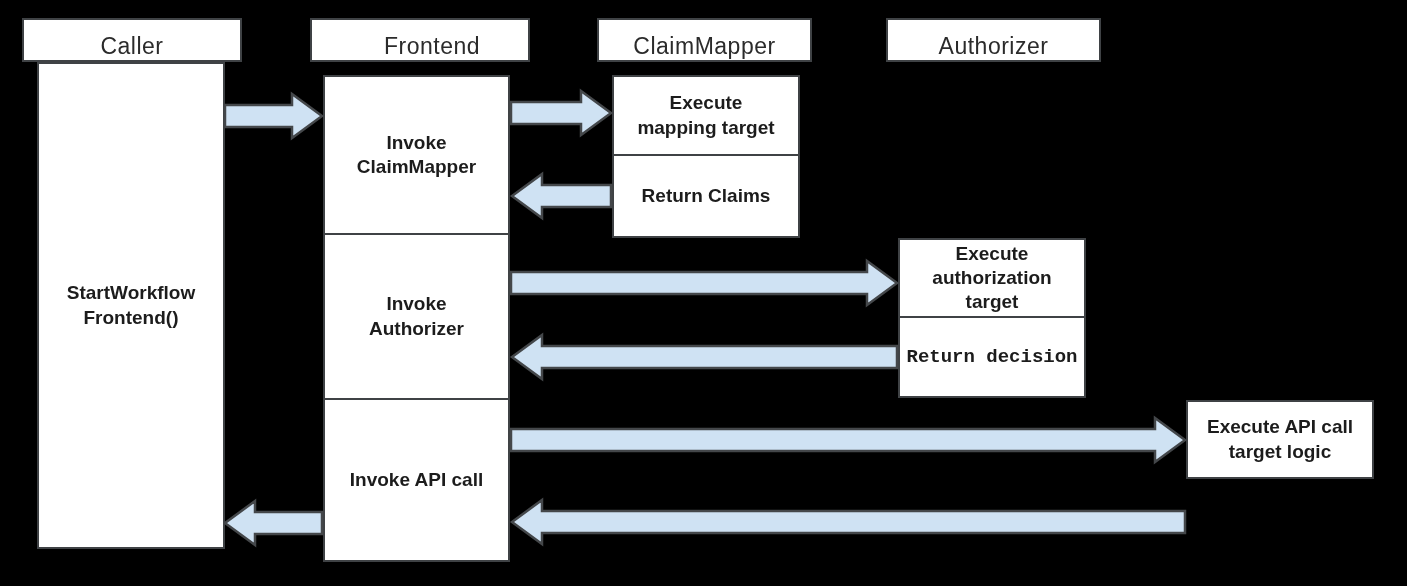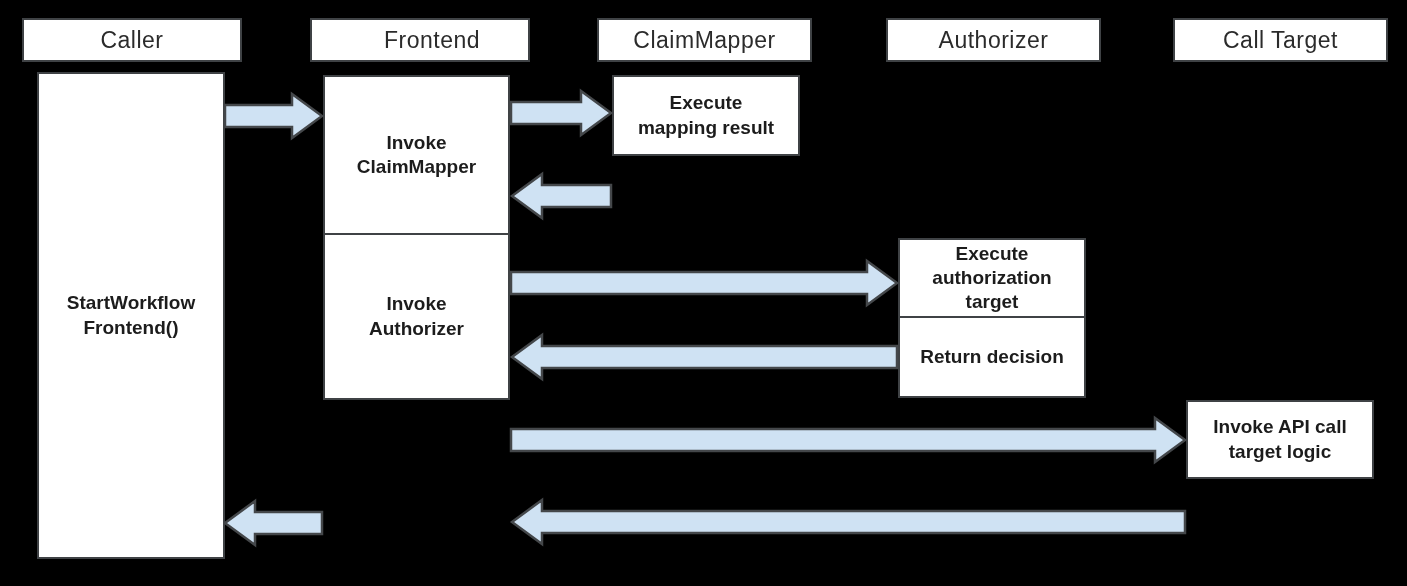--- a/index.html
+++ b/index.html
@@ -7,21 +7,21 @@
     position:relative;
     font-family:"Liberation Sans", sans-serif;
     overflow:hidden;
     background:var(--bg,#000);
   }
   .header-box{
     position:absolute;
     box-sizing:border-box;
     background:var(--box-fill,#fff);
     border:2px solid var(--box-border,#3f4245);
-    display:flex;align-items:center;justify-content:center;
+    display:flex;align-items:flex-end;justify-content:center;
     font-size:23px;
     font-weight:400;
     letter-spacing:0.5px;
     color:var(--header-text,#2b2b2b);
   }
   .task-box{
     position:absolute;
     box-sizing:border-box;
     background:var(--box-fill,#fff);
     border:2px solid var(--box-border,#3f4245);
@@ -53,49 +53,52 @@
     </div>
     <div class="header-box" style="left: 310px; top: 18px; width: 220px; height: 44px; padding-left: 24px;">
       <span>Frontend</span>
     </div>
     <div class="header-box" style="left: 597px; top: 18px; width: 215px; height: 44px;">
       <span>ClaimMapper</span>
     </div>
     <div class="header-box" style="left: 886px; top: 18px; width: 215px; height: 44px;">
       <span>Authorizer</span>
     </div>
-    <div class="header-box" style="left: 1173px; top: 18px; width: 215px; height: 44px;">
-      <span>Call Target</span>
-    </div>
-    <div class="task-box" style="left: 37px; top: 72px; width: 188px; height: 487px;">
+    <div class="task-box" style="left: 37px; top: 62px; width: 188px; height: 487px;">
       <div class="task-line">StartWorkflow</div>
       <div class="task-line">Frontend()</div>
     </div>
     <div class="task-box" style="left: 323px; top: 75px; width: 187px; height: 160px;">
       <div class="task-line">Invoke</div>
       <div class="task-line">ClaimMapper</div>
     </div>
     <div class="task-box" style="left: 323px; top: 233px; width: 187px; height: 167px;">
       <div class="task-line">Invoke</div>
       <div class="task-line">Authorizer</div>
     </div>
+    <div class="task-box" style="left: 323px; top: 398px; width: 187px; height: 164px;">
+      <div class="task-line">Invoke API call</div>
+    </div>
     <div class="task-box" style="left: 612px; top: 75px; width: 188px; height: 81px;">
       <div class="task-line">Execute</div>
-      <div class="task-line">mapping result</div>
+      <div class="task-line">mapping target</div>
+    </div>
+    <div class="task-box" style="left: 612px; top: 154px; width: 188px; height: 84px;">
+      <div class="task-line">Return Claims</div>
     </div>
     <div class="task-box" style="left: 898px; top: 238px; width: 188px; height: 80px;">
       <div class="task-line">Execute</div>
       <div class="task-line">authorization</div>
       <div class="task-line">target</div>
     </div>
-    <div class="task-box" style="left: 898px; top: 316px; width: 188px; height: 82px;">
+    <div class="task-box" style="left: 898px; top: 316px; width: 188px; height: 82px; font-family: Liberation Mono, monospace;">
       <div class="task-line">Return decision</div>
     </div>
     <div class="task-box" style="left: 1186px; top: 400px; width: 188px; height: 79px;">
-      <div class="task-line">Invoke API call</div>
+      <div class="task-line">Execute API call</div>
       <div class="task-line">target logic</div>
     </div>
     <svg id="arrow-layer" width="1407" height="586">
       <polygon points="225,105 292,105 292,94 322,116 292,138 292,127 225,127"></polygon>
       <polygon points="511,102 581,102 581,91 611,113 581,135 581,124 511,124"></polygon>
       <polygon points="611,185 542,185 542,174 512,196 542,218 542,207 611,207"></polygon>
       <polygon points="511,272 867,272 867,261 897,283 867,305 867,294 511,294"></polygon>
       <polygon points="897,346 542,346 542,335 512,357 542,379 542,368 897,368"></polygon>
       <polygon points="511,429 1155,429 1155,418 1185,440 1155,462 1155,451 511,451"></polygon>
       <polygon points="1185,511 542,511 542,500 512,522 542,544 542,533 1185,533"></polygon>

